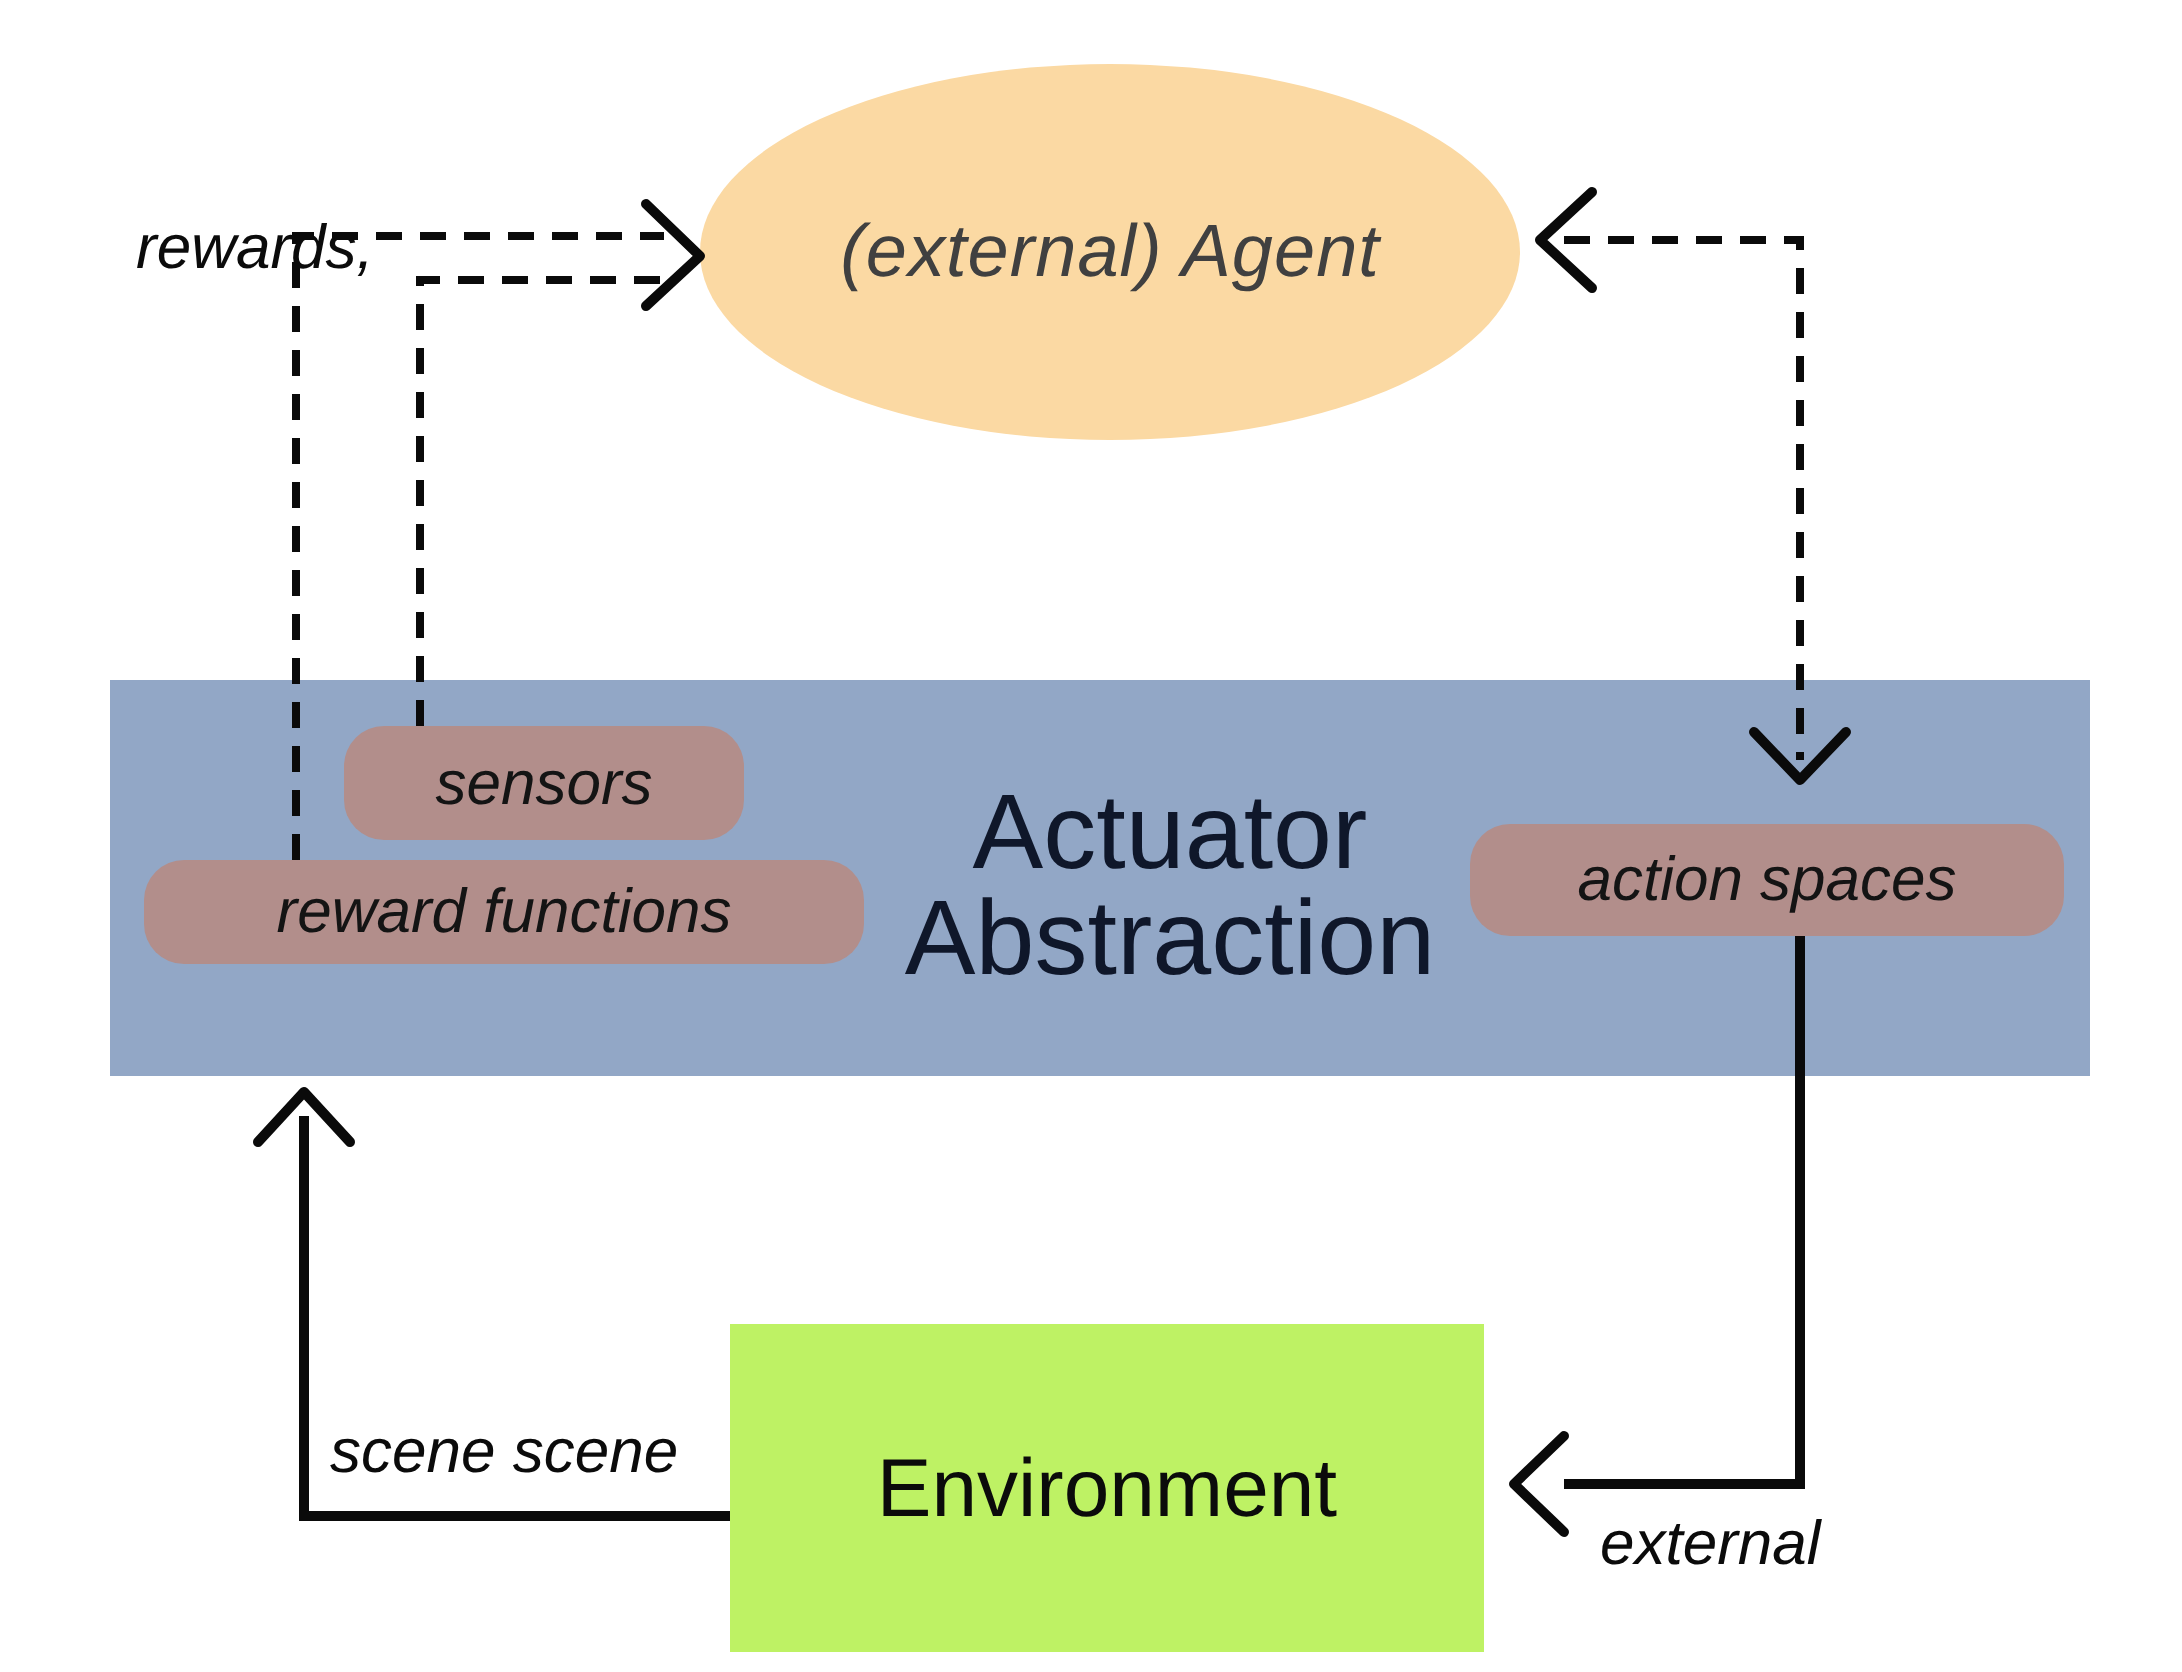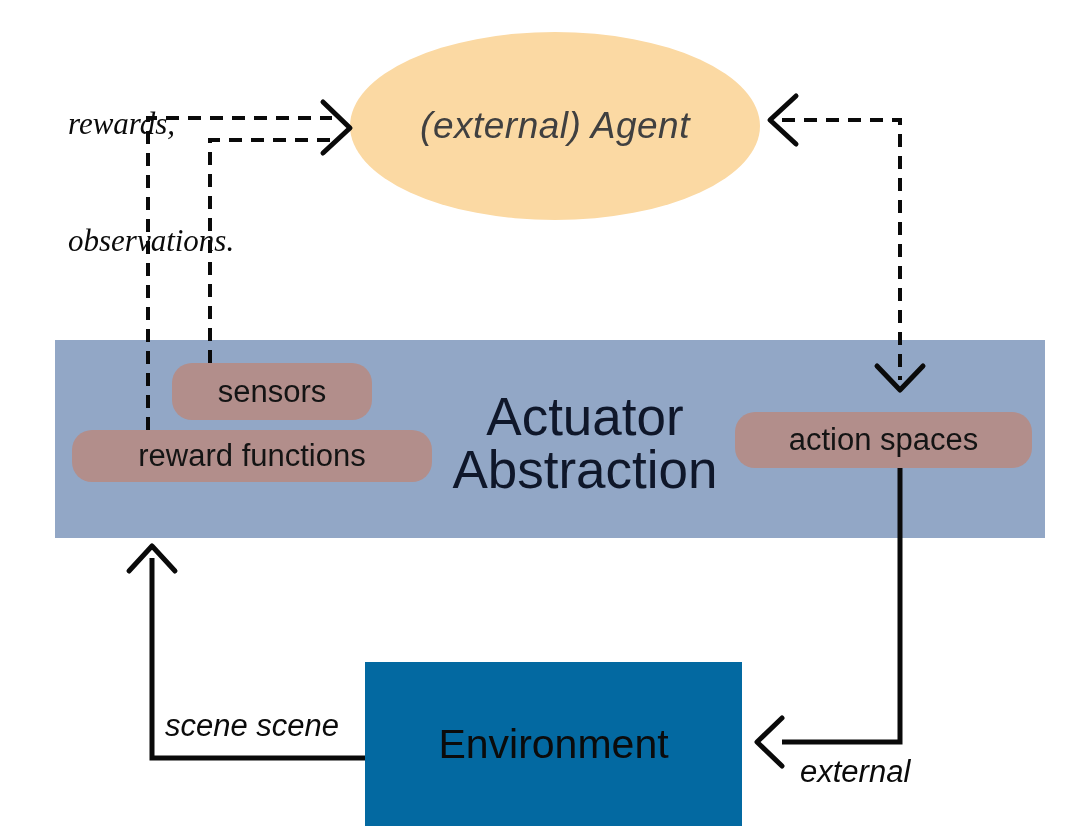--- a/index.html
+++ b/index.html
@@ -26,39 +26,39 @@
     background:#92a7c6;z-index:1;
   }
   .band-title{
     position:absolute;left:440px;top:390px;width:290px;
     text-align:center;font-size:53px;line-height:53px;color:#0f172a;
     z-index:2;
   }
   .badge{
     position:absolute;background:#b28e8b;border-radius:20px;
     display:flex;align-items:center;justify-content:center;
-    font-size:31px;color:#141414;
+    font-style:italic;font-size:31px;color:#141414;
     z-index:2;
   }
   .badge-sensors{left:172px;top:363px;width:200px;height:57px;}
   .badge-reward{left:72px;top:430px;width:360px;height:52px;}
   .badge-actionspaces{left:735px;top:412px;width:297px;height:56px;}
   .environment{
     position:absolute;left:365px;top:662px;width:377px;height:164px;
-    background:#0369a1;
+    background:#bef264;
     display:flex;align-items:center;justify-content:center;
     z-index:1;
   }
   .env-label{font-size:41px;color:#0b0b0b;}
   
   .freetext{
     position:absolute;font-style:italic;font-size:31px;color:#0b0b0b;
     z-index:2;line-height:39px;white-space:pre;
   }
-  .lbl-rewards{left:68px;top:26px;font-family:Liberation Serif, serif;}
+  .lbl-rewards{left:68px;top:26px;}
   .lbl-scene{left:165px;top:706px;}
   .lbl-actions{left:800px;top:752px;}
   
   .arrows{
     position:absolute;left:0;top:0;width:1091px;height:836px;
     z-index:3;pointer-events:none;
   }
   .arrows path{fill:none;stroke:#0a0a0a;}
   .dashed{stroke-width:4px;stroke-dasharray:13 9;}
   .solid{stroke-width:5px;}
@@ -68,21 +68,20 @@
 <body>
 
 <div class="canvas">
 
   <div class="agent-ellipse">
     <span class="agent-label">(external) Agent</span>
   </div>
 
   <div class="freetext lbl-rewards">
     <div>rewards,</div>
-    <div>observations.</div>
   </div>
 
   <div class="band"></div>
   <div class="band-title">
     <div>Actuator</div>
     <div>Abstraction</div>
   </div>
 
   <div class="badge badge-sensors">
     <span>sensors</span>

